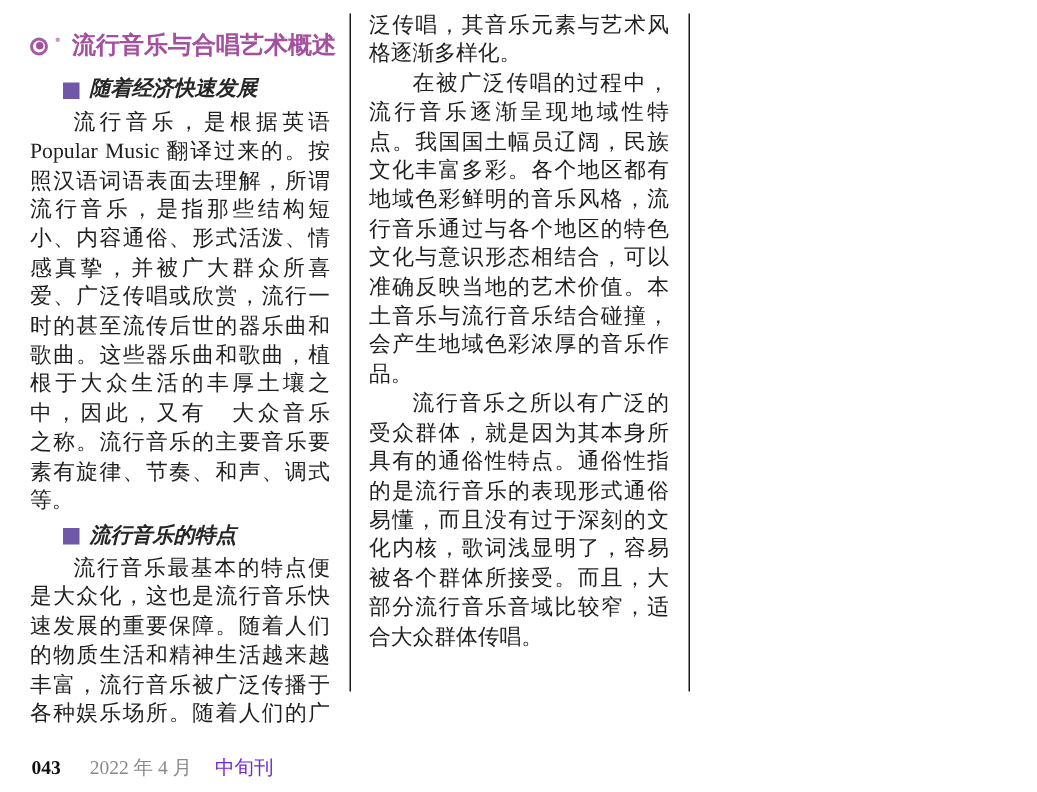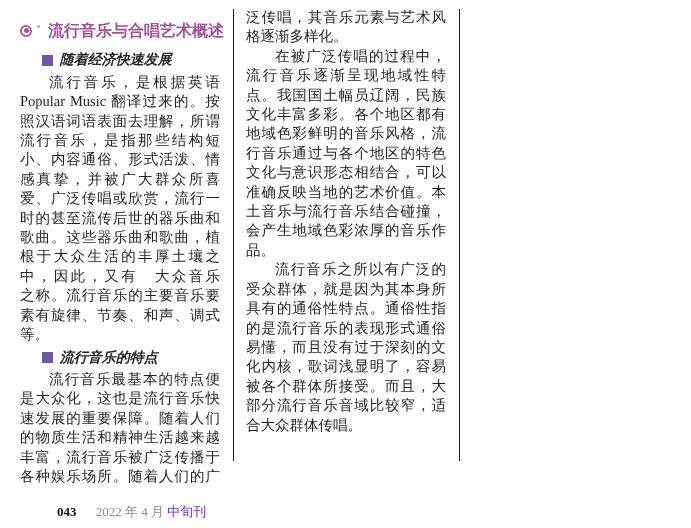--- a/index.html
+++ b/index.html
@@ -109,25 +109,24 @@
     position: absolute;
     left: 21px;
     top: 503px;
     font-size: 13px;
     font-family: "Liberation Serif", "DejaVu Serif", serif;
   }
   .pageno {
     font-weight: bold;
     color: #111111;
     margin-right: 16px;
-    margin-left: 36px;
   }
   .issue {
     color: #8a8a8a;
-    margin-right: 0;
+    margin-right: 12px;
   }
   .edition {
     color: #6d28d9;
   }
 </style>
 </head>
 <body>
 
 <div class="page">
 

